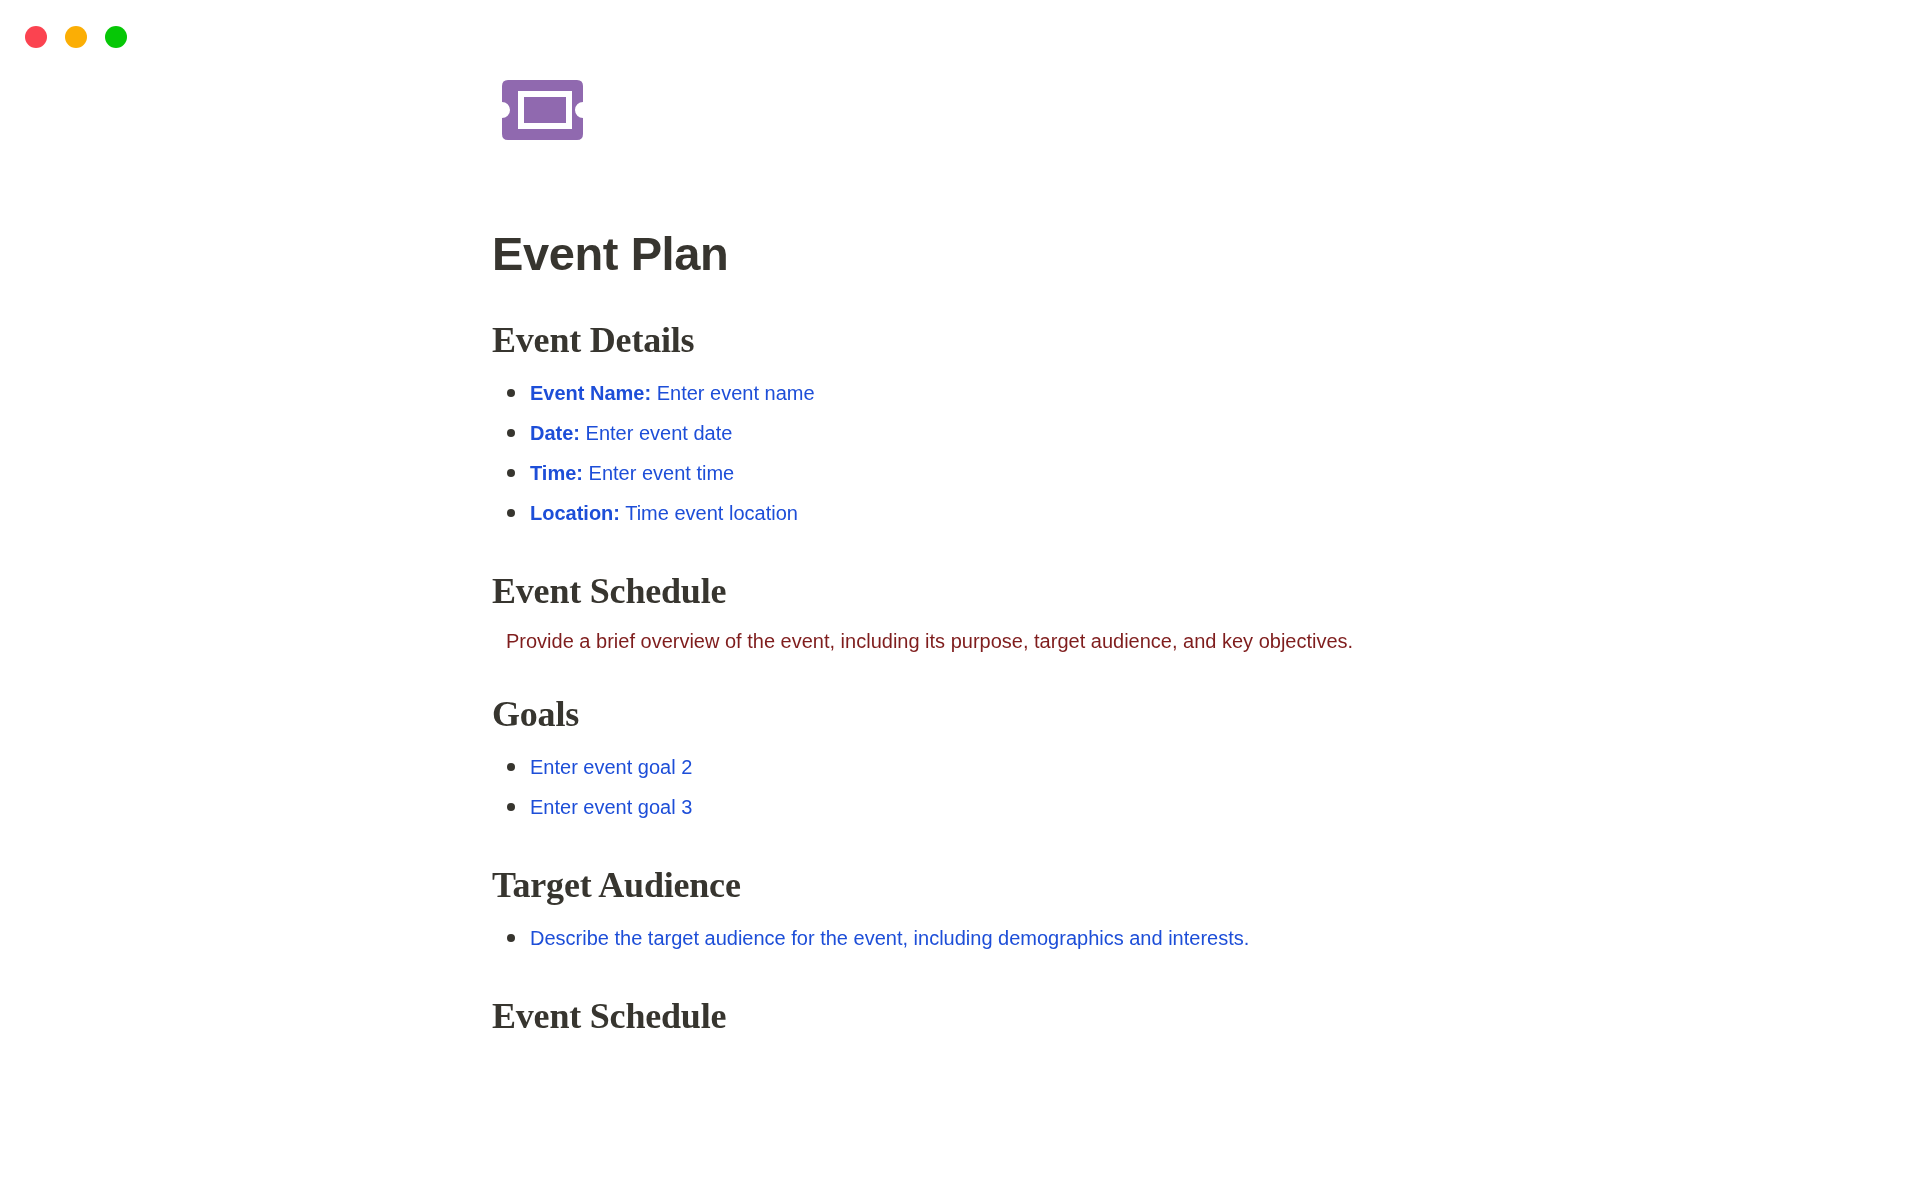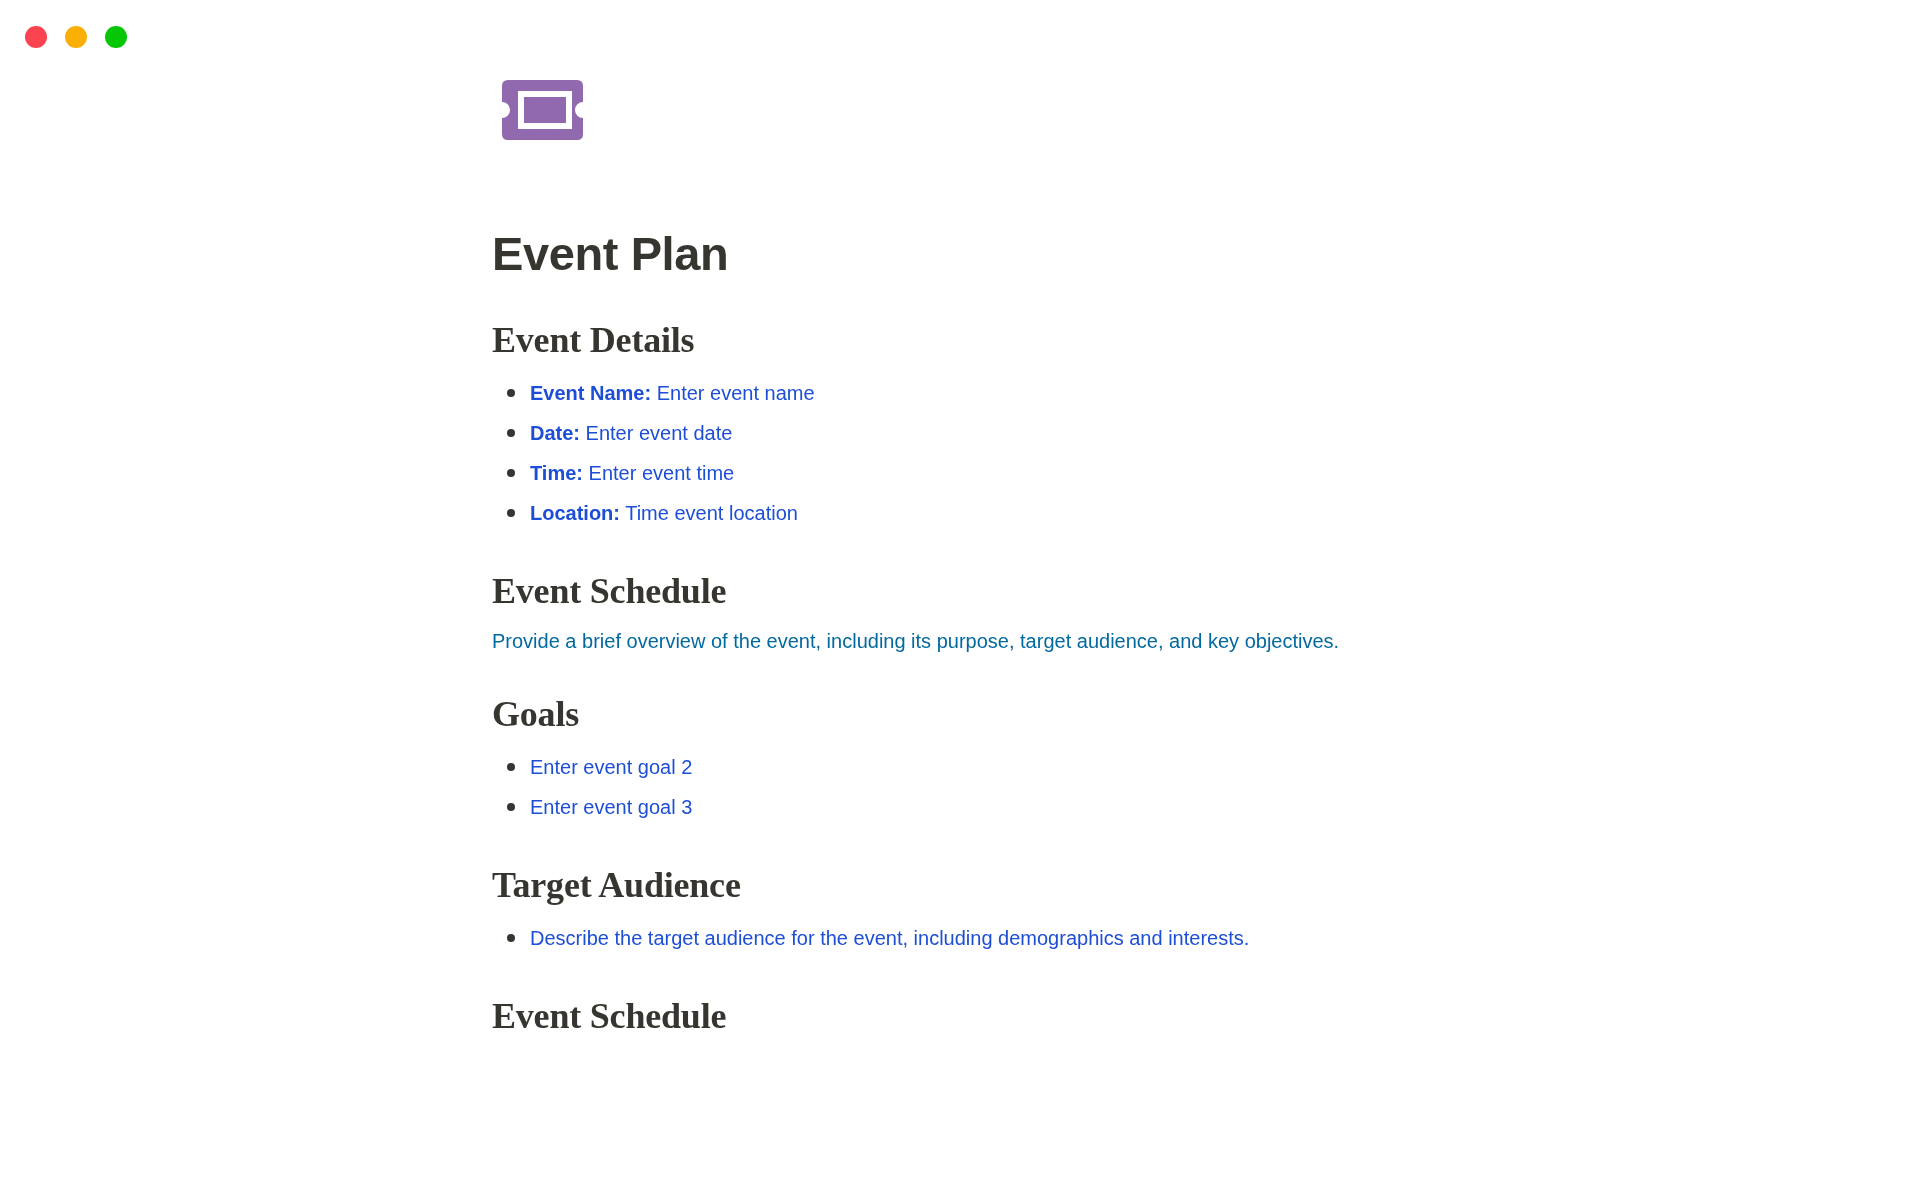--- a/index.html
+++ b/index.html
@@ -49,24 +49,24 @@
   h2.section-heading {
     margin: 36px 0 10px 0;
     font-size: 36px;
     line-height: 45px;
     font-weight: 700;
     letter-spacing: -0.2px;
     color: #37352F;
     font-family: Liberation Serif, serif;
   }
   p.body-text {
-    margin: 12px 0 0 0;
+    margin: 12px 0 0 14px;
     font-size: 20px;
     line-height: 30px;
-    color: #0369a1;
+    color: #7f1d1d;
   }
   ul.bullet-list {
     list-style: none;
   }
   ul.bullet-list li {
     position: relative;
     padding: 5px 0 5px 38px;
     font-size: 20px;
     line-height: 30px;
     color: #1d4ed8;

